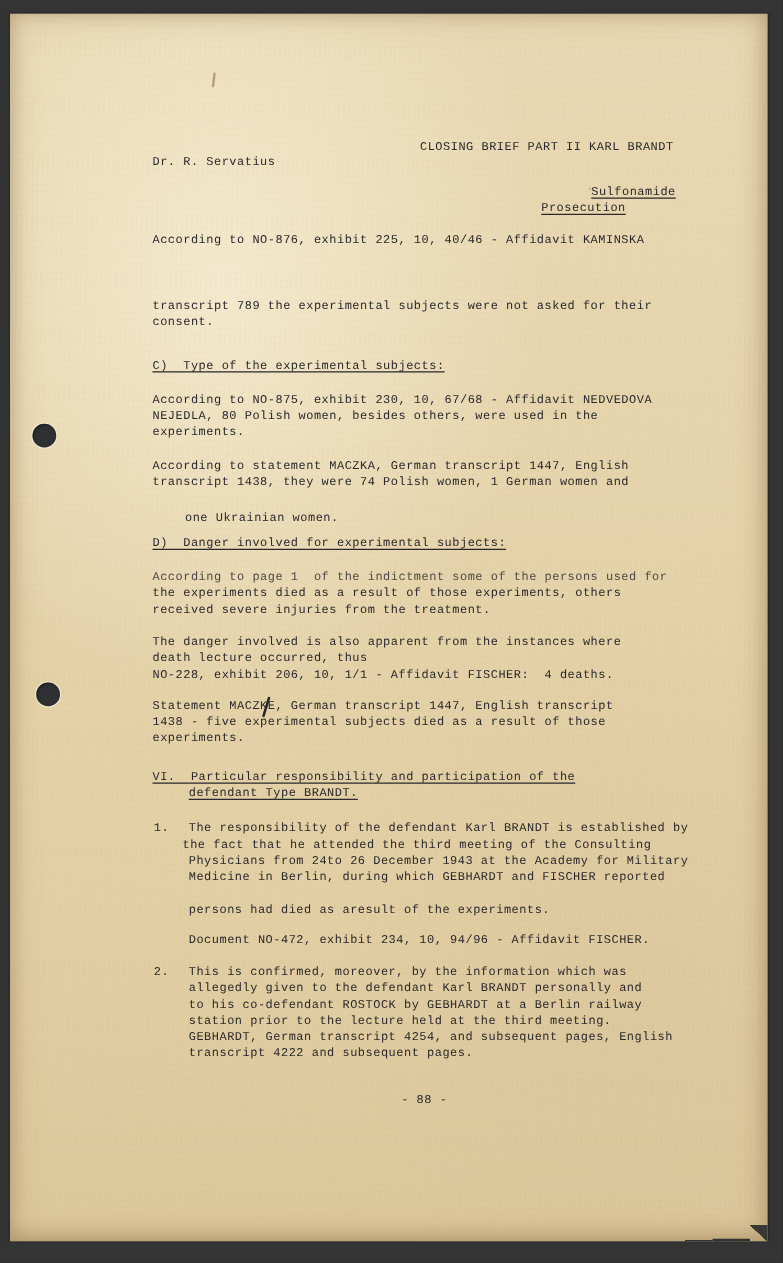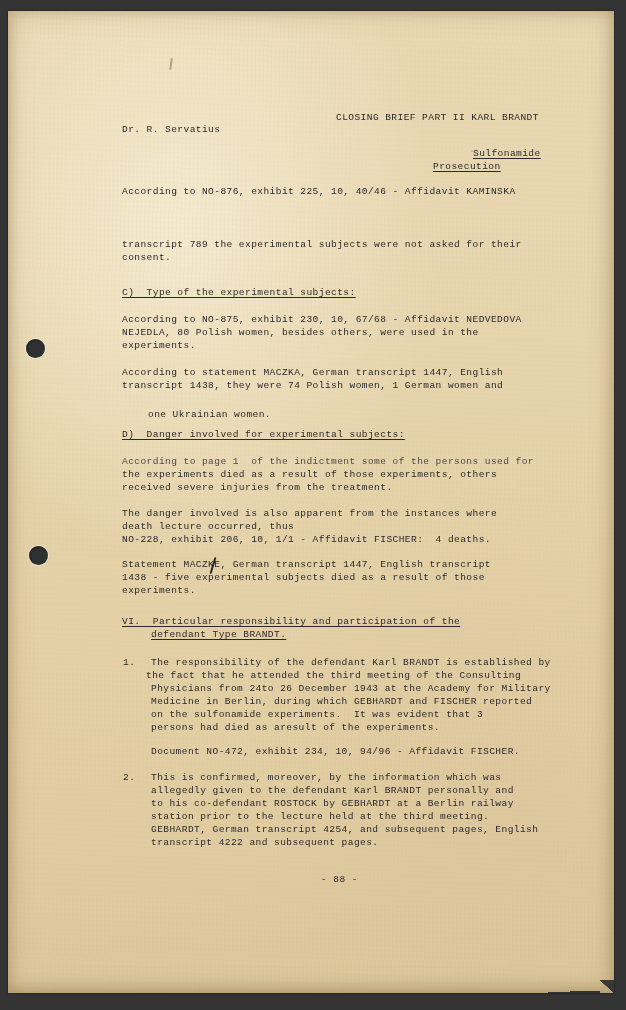--- a/index.html
+++ b/index.html
@@ -171,21 +171,20 @@
     <div class="ln" style="left:114px; top:573px;">experiments.</div>
 
     <div class="ln u" style="left:114px; top:604px;">VI.  Particular responsibility and participation of the</div>
     <div class="ln u" style="left:143px; top:617px;">defendant Type BRANDT.</div>
 
     <div class="ln" style="left:115px; top:645px;">1.</div>
     <div class="ln" style="left:143px; top:645px;">The responsibility of the defendant Karl BRANDT is established by</div>
     <div class="ln" style="left:138px; top:658px;">the fact that he attended the third meeting of the Consulting</div>
     <div class="ln" style="left:143px; top:671px;">Physicians from 24to 26 December 1943 at the Academy for Military</div>
     <div class="ln" style="left:143px; top:684px;">Medicine in Berlin, during which GEBHARDT and FISCHER reported</div>
-    <div class="ln" style="left:143px; top:697px;">on the sulfonamide experiments.  It was evident that 3</div>
     <div class="ln" style="left:143px; top:710px;">persons had died as aresult of the experiments.</div>
 
     <div class="ln" style="left:143px; top:734px;">Document NO-472, exhibit 234, 10, 94/96 - Affidavit FISCHER.</div>
 
     <div class="ln" style="left:115px; top:760px;">2.</div>
     <div class="ln" style="left:143px; top:760px;">This is confirmed, moreover, by the information which was</div>
     <div class="ln" style="left:143px; top:773px;">allegedly given to the defendant Karl BRANDT personally and</div>
     <div class="ln" style="left:143px; top:786px;">to his co-defendant ROSTOCK by GEBHARDT at a Berlin railway</div>
     <div class="ln" style="left:143px; top:799px;">station prior to the lecture held at the third meeting.</div>
     <div class="ln" style="left:143px; top:812px;">GEBHARDT, German transcript 4254, and subsequent pages, English</div>

